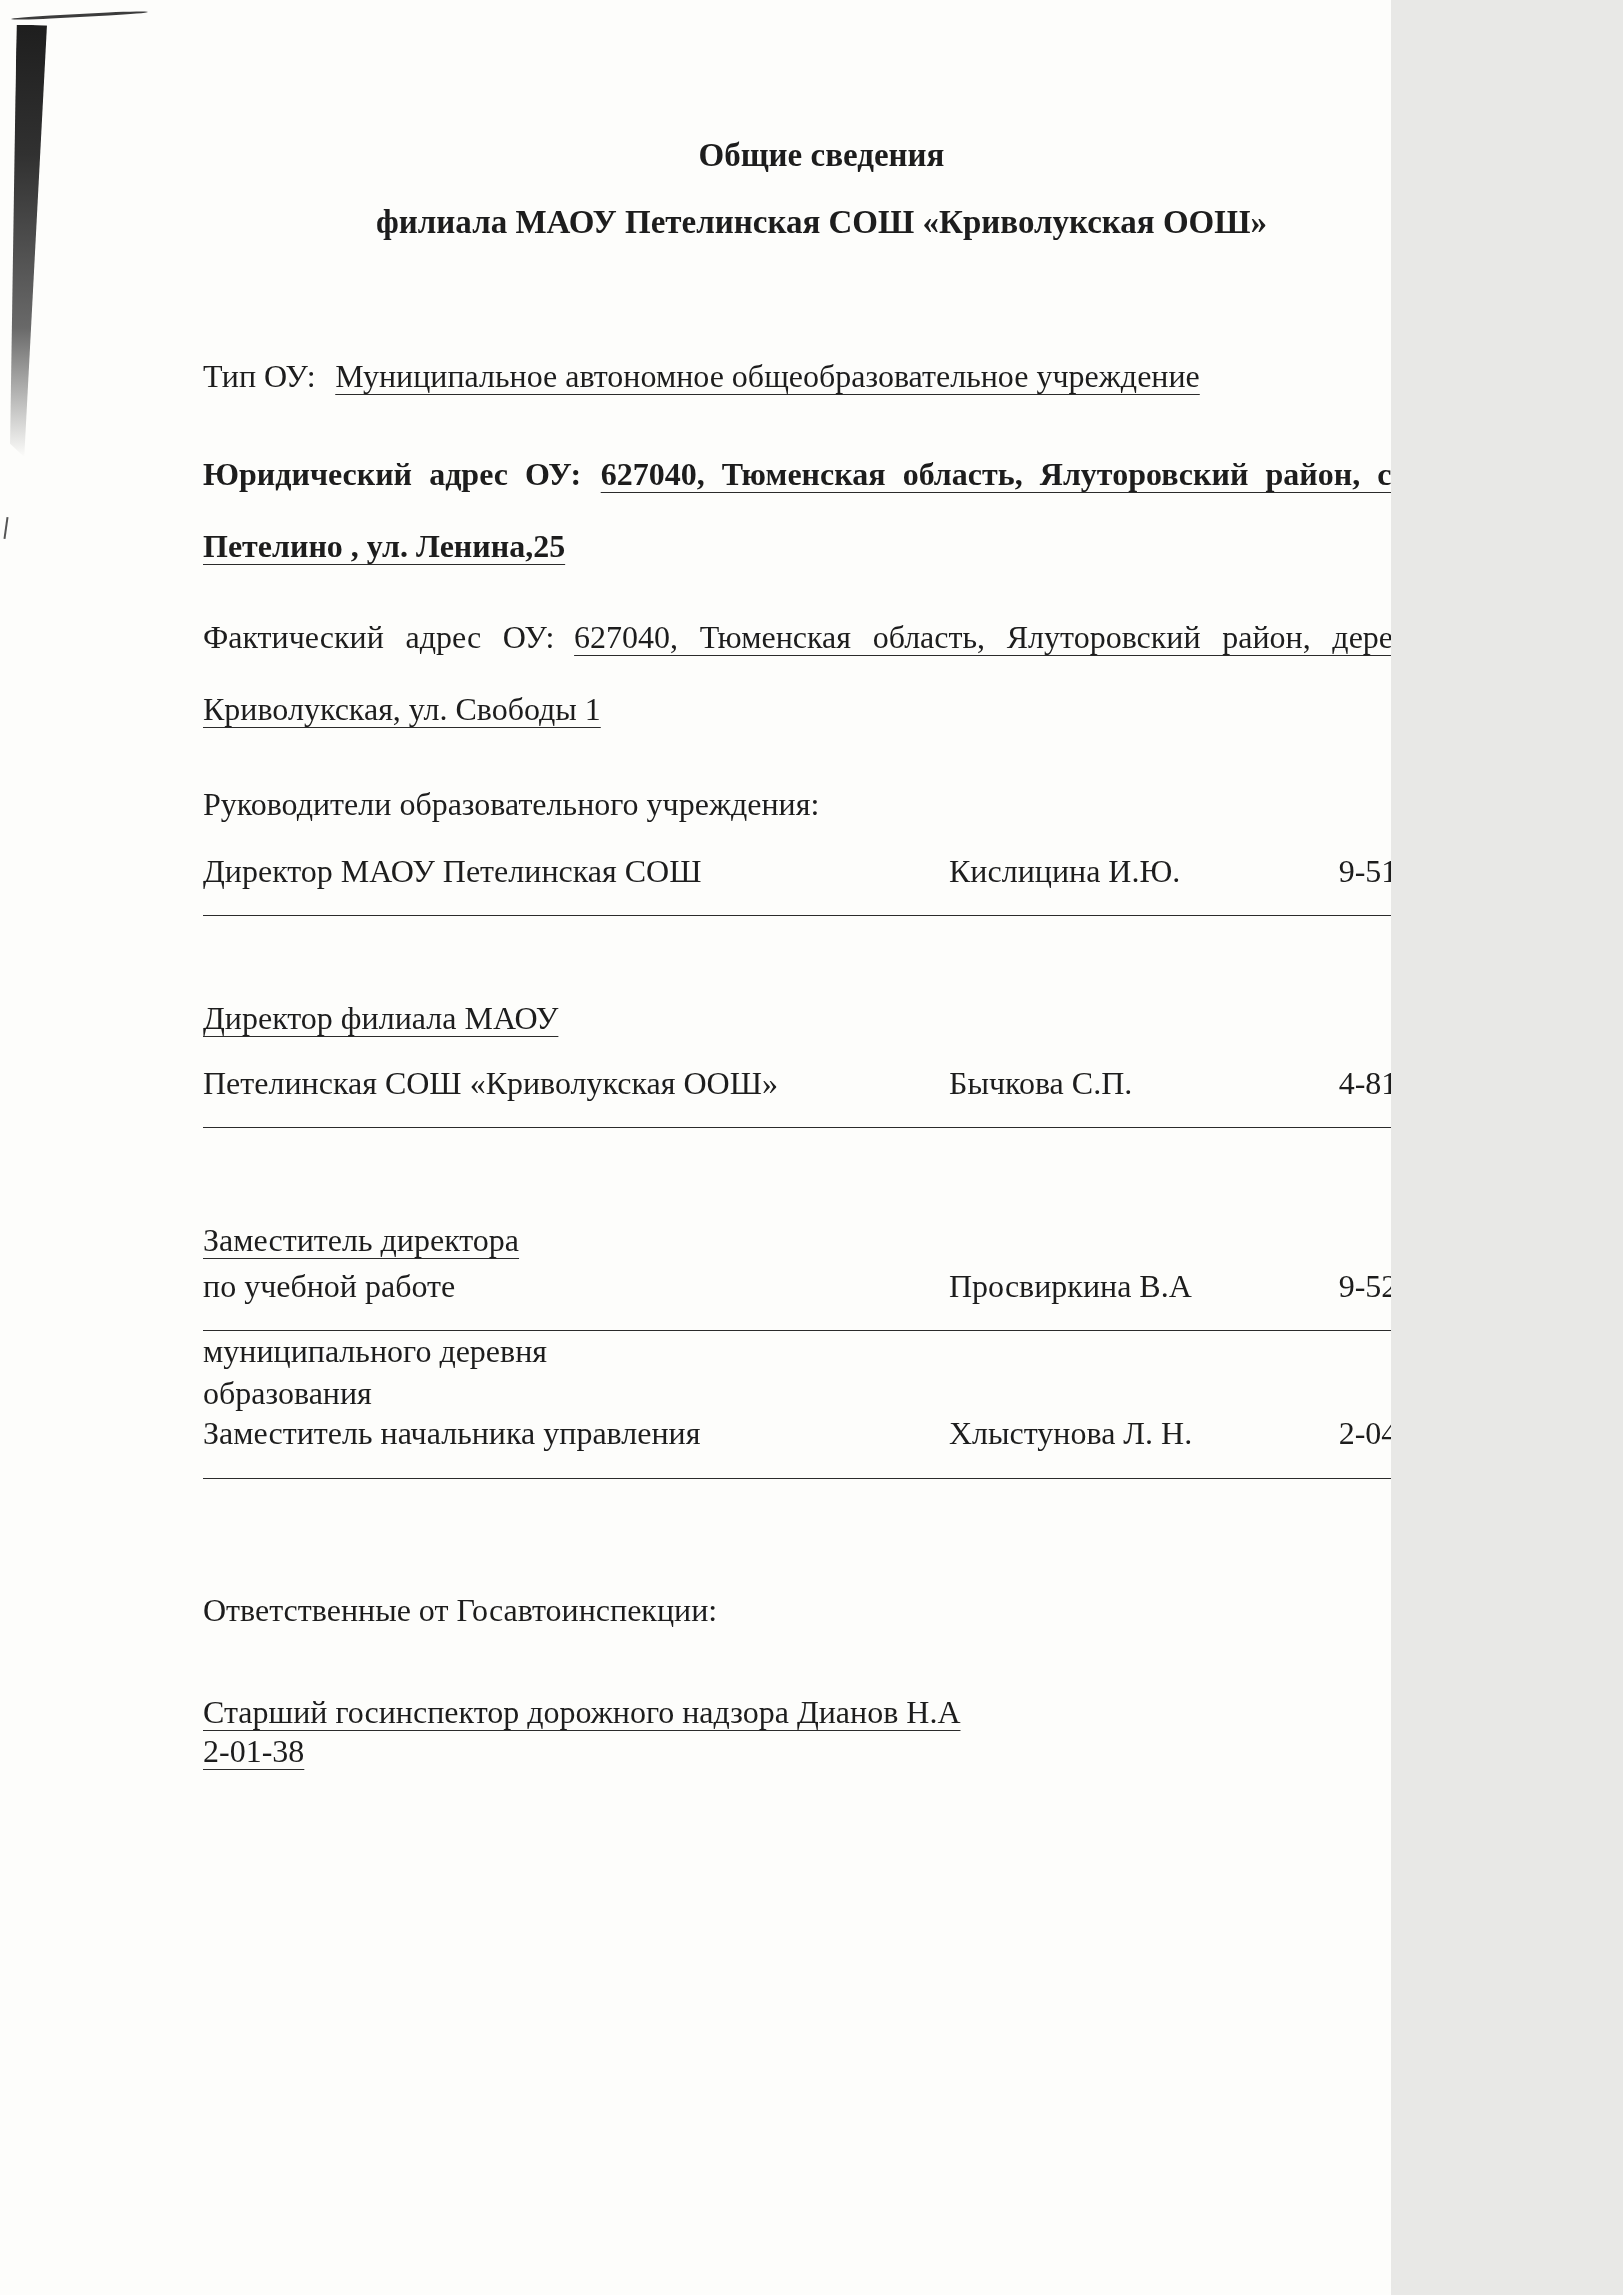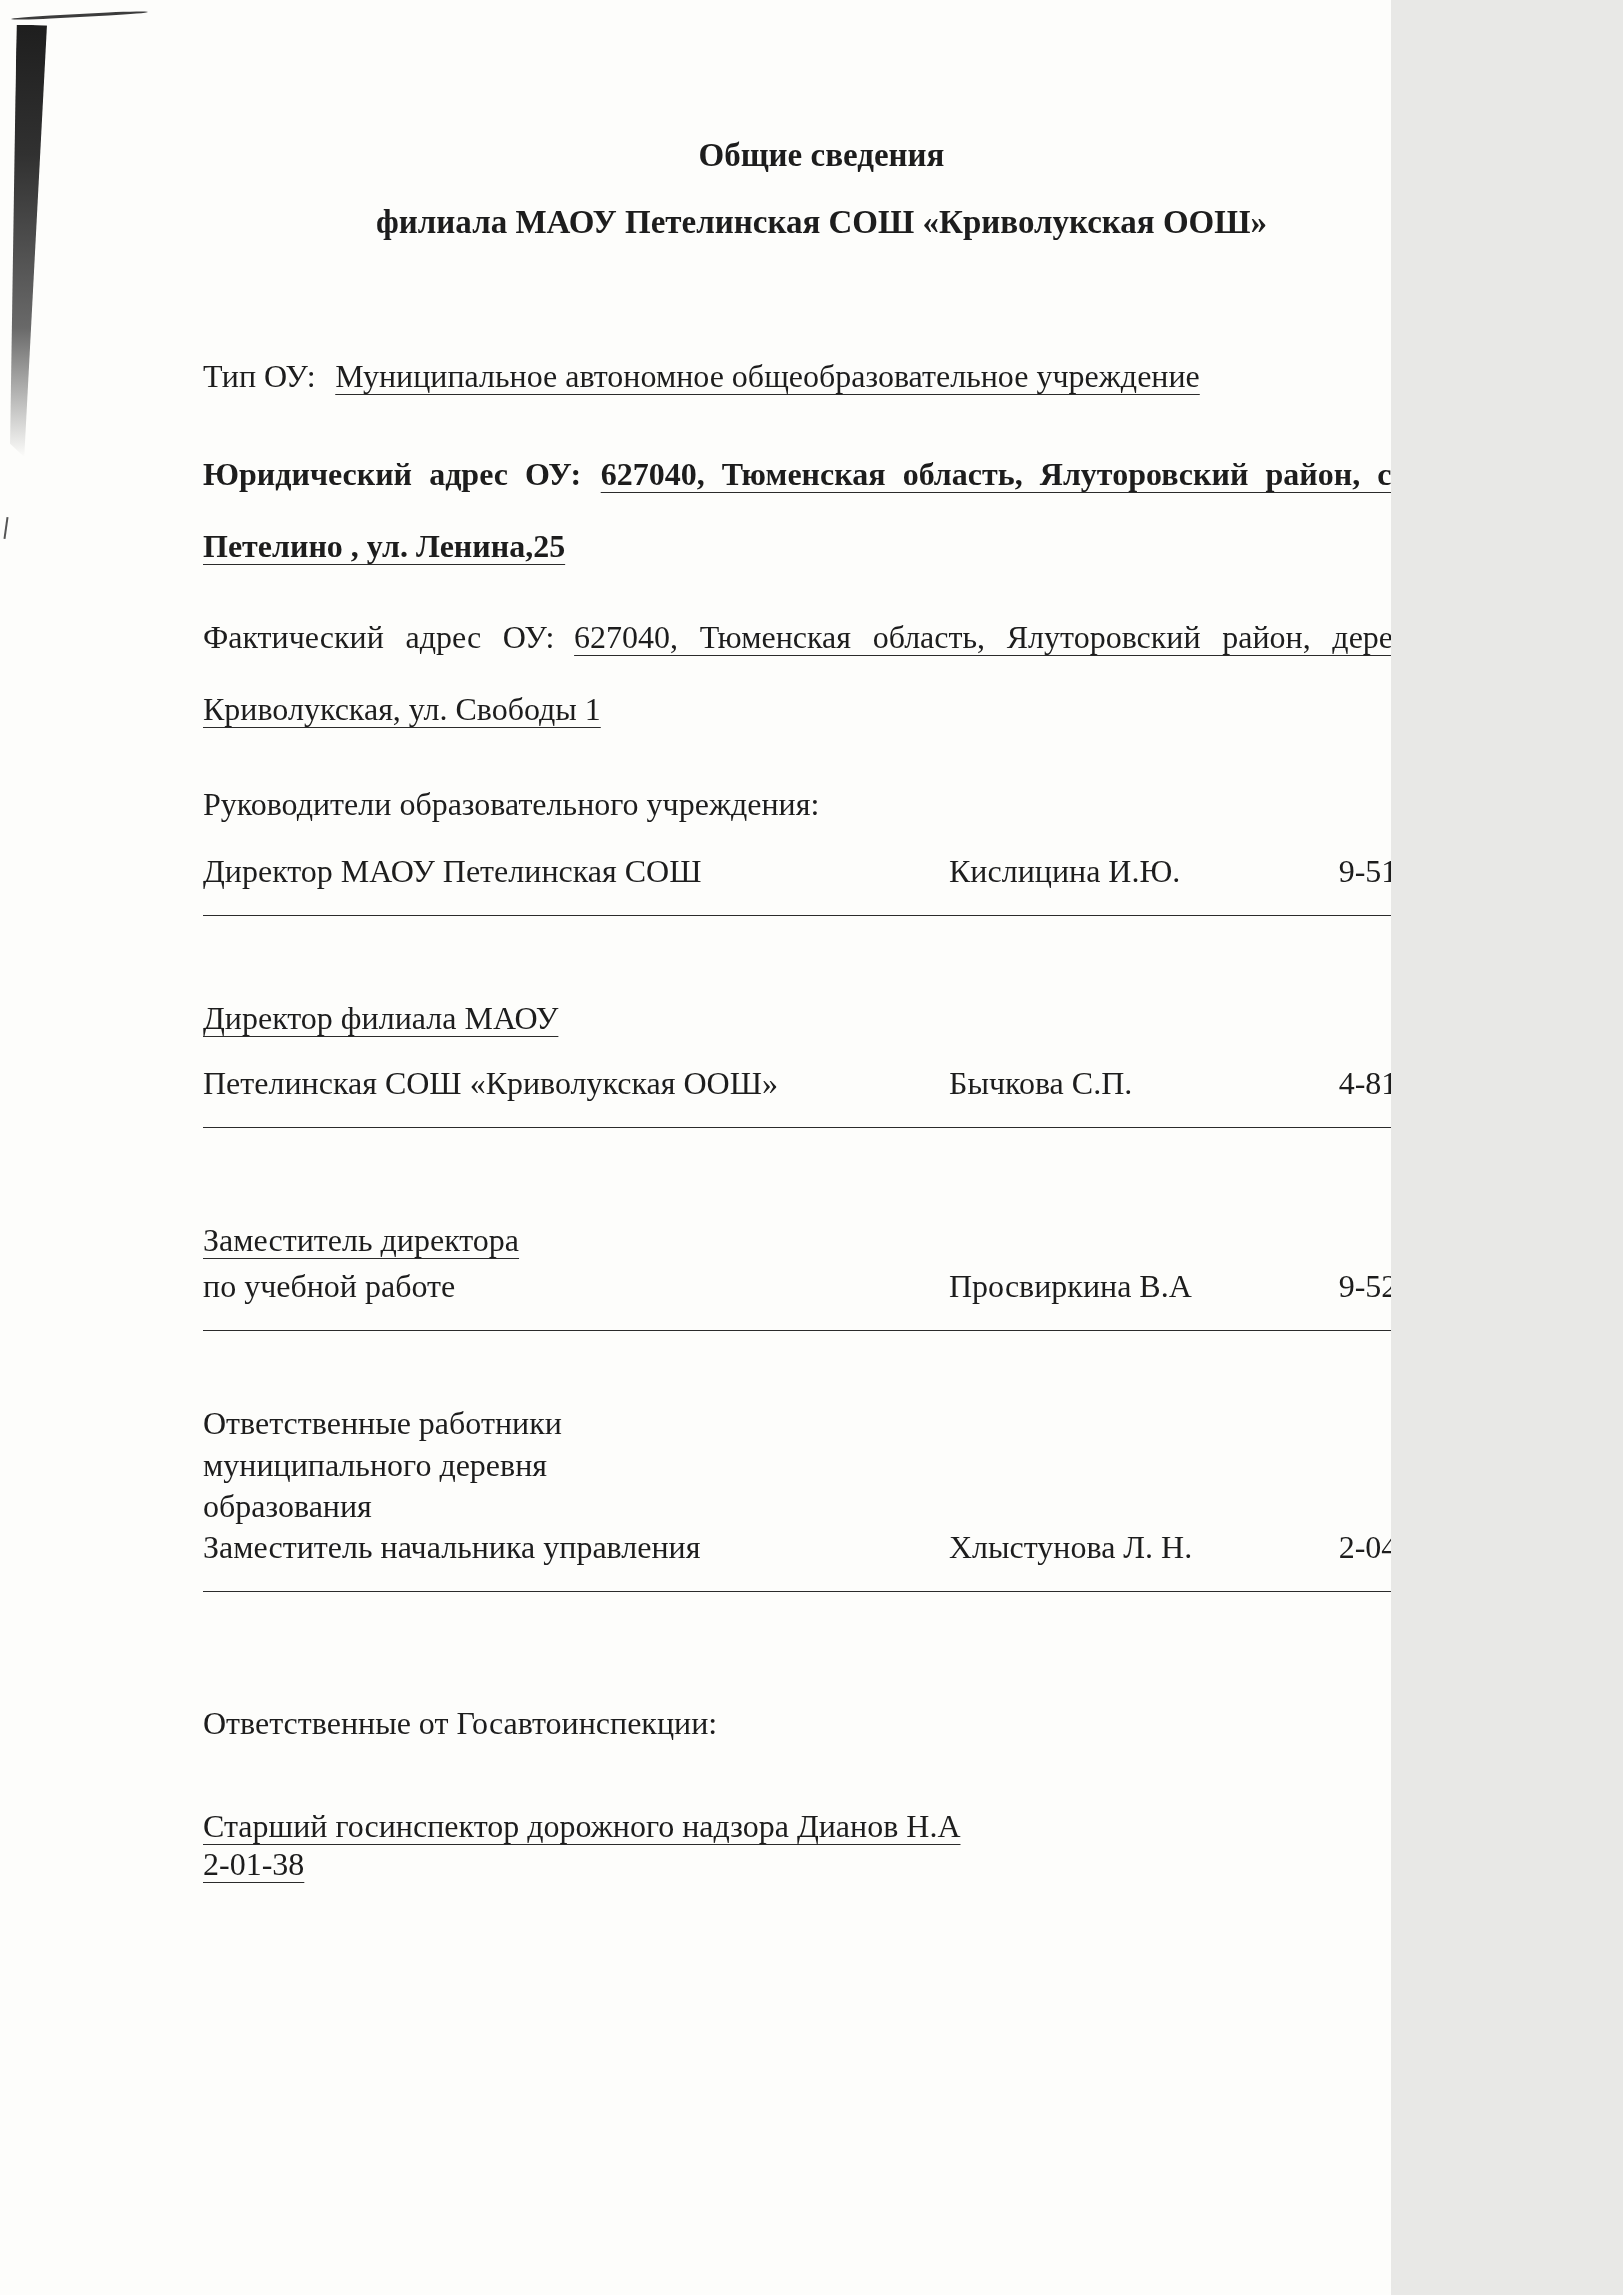--- a/index.html
+++ b/index.html
@@ -140,21 +140,20 @@
 
     <p class="pre pre-zam">
       <span class="u">Заместитель директора</span>
     </p>
     <div class="row m-row3">
       <span class="pos">по учебной работе</span>
       <span class="name">Просвиркина В.А</span>
       <span class="phone">9-52-05</span>
     </div>
 
-    <p class="group">Ответственные работники</p>
     <p class="group" style="margin-top:0">муниципального деревня</p>
     <p class="group" style="margin-top:0">образования</p>
     <div class="row m-row4">
       <span class="pos">Заместитель начальника управления</span>
       <span class="name">Хлыстунова Л. Н.</span>
       <span class="phone">2-04-54</span>
     </div>
 
     <p class="heading h-gai">Ответственные от Госавтоинспекции:</p>
 

